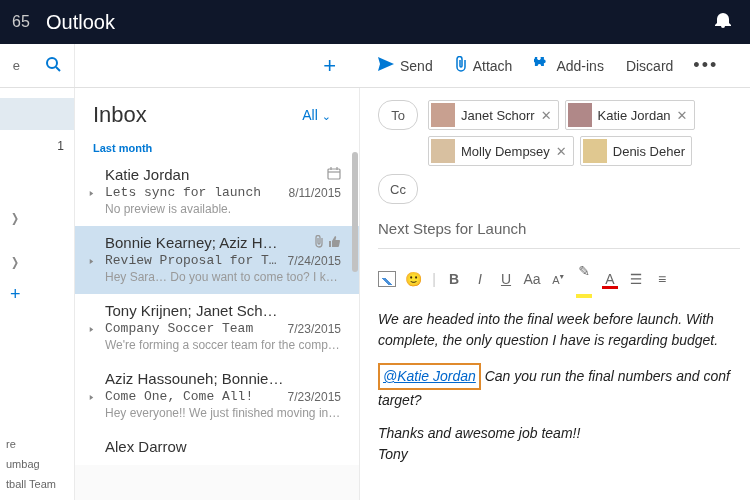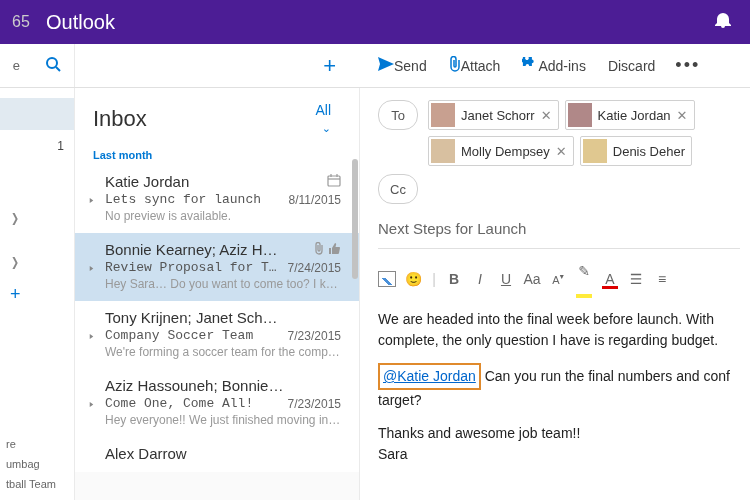--- a/index.html
+++ b/index.html
@@ -1,47 +1,47 @@
 <!DOCTYPE html>
 <html><head>
 <meta charset="utf-8">
 <style>
   * { box-sizing: border-box; margin: 0; padding: 0; font-family: "Segoe UI", Arial, sans-serif; }
   html, body { width: 750px; height: 500px; overflow: hidden; background: #fff; }
-  .topbar { height: 44px; background: #4c1d95; color: #fff; display: flex; align-items: center; padding: 0 12px; }
+  .topbar { height: 44px; background: #0f172a; color: #fff; display: flex; align-items: center; padding: 0 12px; }
   .app-launcher { font-size: 16px; color: #ccc; width: 24px; }
   .app-title { font-size: 20px; margin-left: 10px; flex: 1; }
   .bell { width: 30px; text-align: center; font-size: 16px; }
   .cmdbar { height: 44px; border-bottom: 1px solid #e0e0e0; display: flex; align-items: center; }
   .cmd-left { width: 75px; display: flex; align-items: center; justify-content: space-around; border-right: 1px solid #eaeaea; height: 100%; }
   .cmd-left .e { font-size: 13px; color: #666; }
   .cmd-left .search { color: #0078d4; font-size: 15px; }
   .cmd-msglist { width: 285px; display: flex; align-items: center; justify-content: flex-end; padding-right: 24px; height: 100%; }
   .cmd-msglist .plus { color: #0078d4; font-size: 22px; font-weight: 300; }
   .cmd-compose { flex: 1; display: flex; align-items: center; gap: 6px; padding-left: 10px; }
-  .cmd-btn { display: flex; align-items: center; color: #444; font-size: 14px; padding: 4px 8px; cursor: pointer; }
+  .cmd-btn { display: flex; align-items: center; gap: 6px; color: #444; font-size: 14px; padding: 4px 8px; cursor: pointer; }
   .cmd-btn .icn { font-size: 14px; }
   .send-icn { color: #0078d4; }
   .attach-icn { color: #0078d4; }
   .addins-icn { color: #0078d4; }
   .ellipsis { font-size: 18px; letter-spacing: 2px; color: #444; padding: 0 6px; }
   .main { display: flex; height: calc(500px - 44px - 44px); }
   .nav { width: 75px; border-right: 1px solid #eaeaea; padding-top: 10px; font-size: 12px; color: #555; position: relative; }
   .nav-row { display: flex; align-items: center; height: 32px; padding: 0 10px; justify-content: space-between; }
   .nav-row.sel { background: #e1eaf1; }
   .nav-row .lbl { flex: 1; color: #444; white-space: nowrap; overflow: hidden; text-overflow: clip; }
   .nav-row .cnt { color: #444; }
   .nav-row .plus { color: #0078d4; font-size: 18px; font-weight: 300; }
   .nav-row .chev { color: #888; font-size: 12px; transform: scaleX(0.8); }
   .nav-group-lbls { position: absolute; bottom: 6px; left: 0; right: 0; font-size: 11px; color: #666; }
   .nav-group-lbls div { padding: 4px 6px; white-space: nowrap; overflow: hidden; text-overflow: clip; }
   .msglist { width: 285px; border-right: 1px solid #eaeaea; display: flex; flex-direction: column; background: #fafafa; position: relative; }
   .msglist-header { display: flex; align-items: center; padding: 14px 18px 6px 18px; background: #fff; }
   .msglist-header h2 { font-size: 22px; font-weight: 300; color: #333; flex: 1; }
-  .filter { color: #0078d4; font-size: 14px; display: flex; align-items: flex-end; gap: 4px; margin-right: 10px; flex-direction: column; }
+  .filter { color: #0078d4; font-size: 14px; display: flex; align-items: flex-end; gap: 4px; margin-right: 10px; }
   .filter .chev { font-size: 11px; }
   .msglist-body { flex: 1; overflow: hidden; position: relative; }
   .scrolltrack { position: absolute; right: 1px; top: 0; width: 6px; height: 100%; }
   .scrollthumb { position: absolute; right: 0; width: 6px; background: #c2c2c2; border-radius: 3px; }
   .group-hdr { font-size: 11px; font-weight: 600; color: #0078d4; padding: 8px 18px 4px 18px; background: #fff; }
   .msg { padding: 8px 18px 10px 30px; border-bottom: 0; background: #fff; position: relative; }
   .msg.sel { background: #cde0f0; }
   .msg .row1 { display: flex; align-items: center; }
   .msg .sender { font-size: 15px; color: #333; flex: 1; white-space: nowrap; overflow: hidden; text-overflow: ellipsis; }
   .msg .icon1 { color: #999; font-size: 13px; margin-left: 4px; }
@@ -67,21 +67,21 @@
   .toolbar .tbtn { width: 24px; text-align: center; font-size: 14px; }
   .toolbar .tbtn.img { width: 18px; height: 16px; border: 1px solid #888; position: relative; margin-right: 4px; }
   .toolbar .tbtn.img::after { content: ""; position: absolute; bottom: 1px; left: 1px; right: 1px; height: 7px; background: linear-gradient(45deg, transparent 40%, #4a90d9 40%, #4a90d9 60%, transparent 60%); }
   .toolbar .tbtn.sep { color: #ccc; width: 12px; }
   .toolbar .tbtn.bold { font-weight: bold; }
   .toolbar .tbtn.italic { font-style: italic; }
   .toolbar .tbtn.under { text-decoration: underline; }
   .toolbar .hlmark { display:inline-block; width:16px; height:4px; background:#ffeb3b; position:relative; top:6px; }
   .toolbar .fcA { position:relative; }
   .toolbar .fcA::after { content:""; display:block; height:3px; background:#d00; position:absolute; left:4px; right:4px; bottom:-2px; }
-  .body-text { font-size: 14px; color: #222; line-height: 1.5; }
+  .body-text { font-size: 14px; color: #222; line-height: 1.5; font-style: italic; }
   .body-text p { margin-bottom: 12px; white-space: nowrap; overflow: hidden; }
   .mention-box { border: 2px solid #e08a2c; padding: 1px 3px; display: inline-block; }
   .mention { color: #0066cc; text-decoration: underline; }
 </style>
 </head>
 <body>
 
 <div class="topbar">
   <div class="app-launcher">65</div>
   <div class="app-title">Outlook</div>
@@ -303,16 +303,16 @@
     <div class="body-text">
       <p><span>We are headed into the final week before launch.  With</span></p>
       <p style="margin-top:-12px"><span>complete, the only question I have is regarding budget.</span></p>
       <p>
         <span class="mention-box">
           <span class="mention">@Katie Jordan</span>
         </span><span>  Can you run the final numbers and conf</span>
       </p>
       <p style="margin-top:-12px"><span>target?</span></p>
       <p><span>Thanks and awesome job team!!</span></p>
-      <p style="margin-top:-12px"><span>Sara</span></p>
+      <p style="margin-top:-12px"><span>Tony</span></p>
     </div>
   </div>
 </div>
 
 </body></html>

